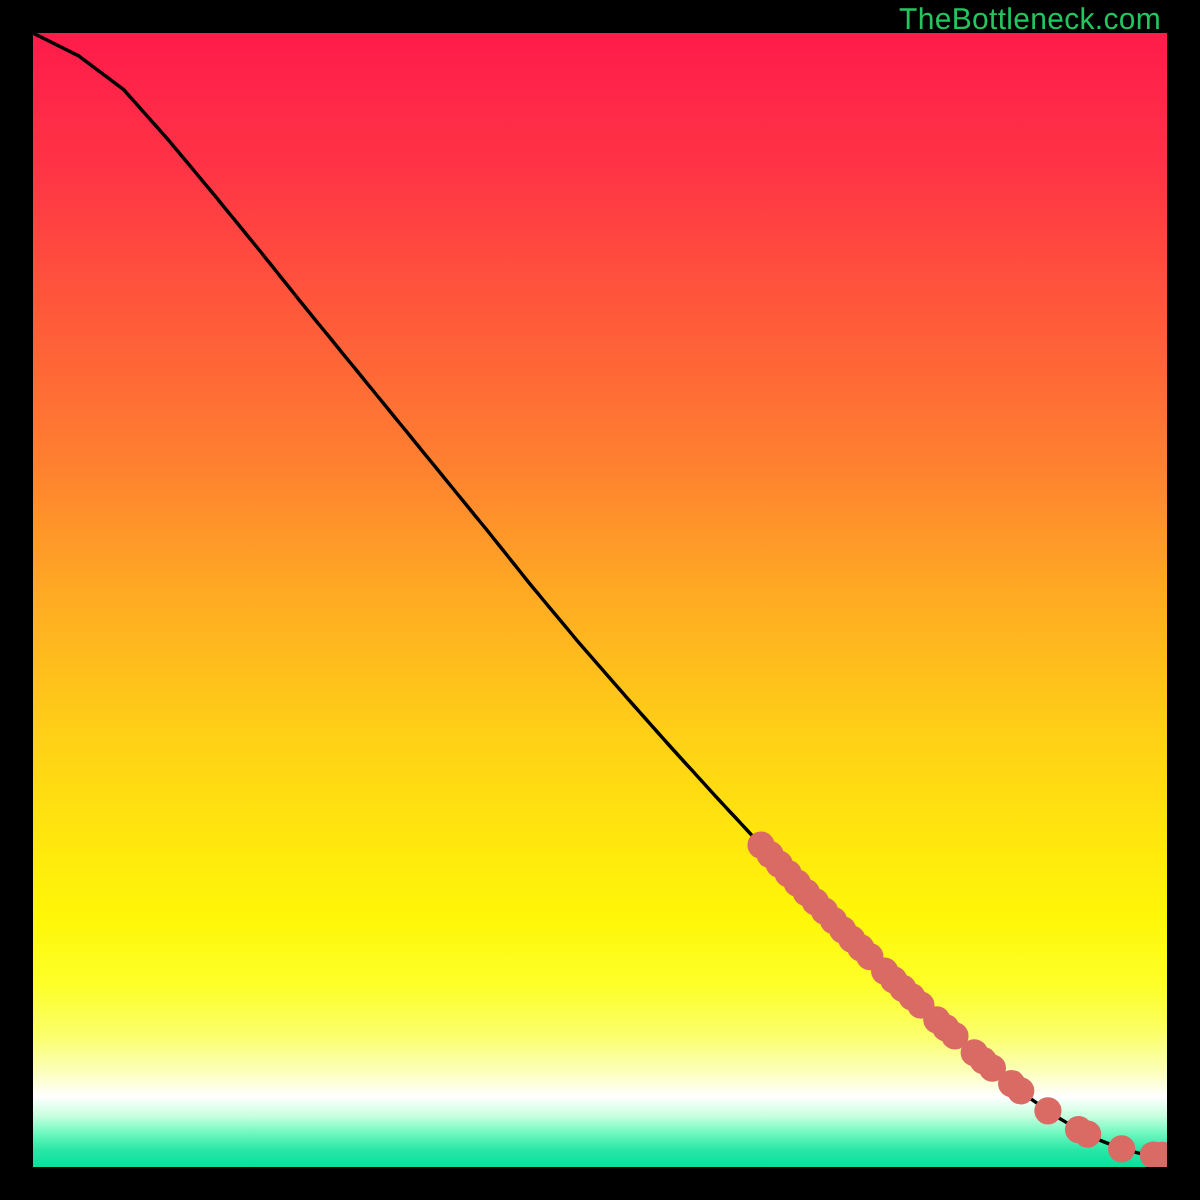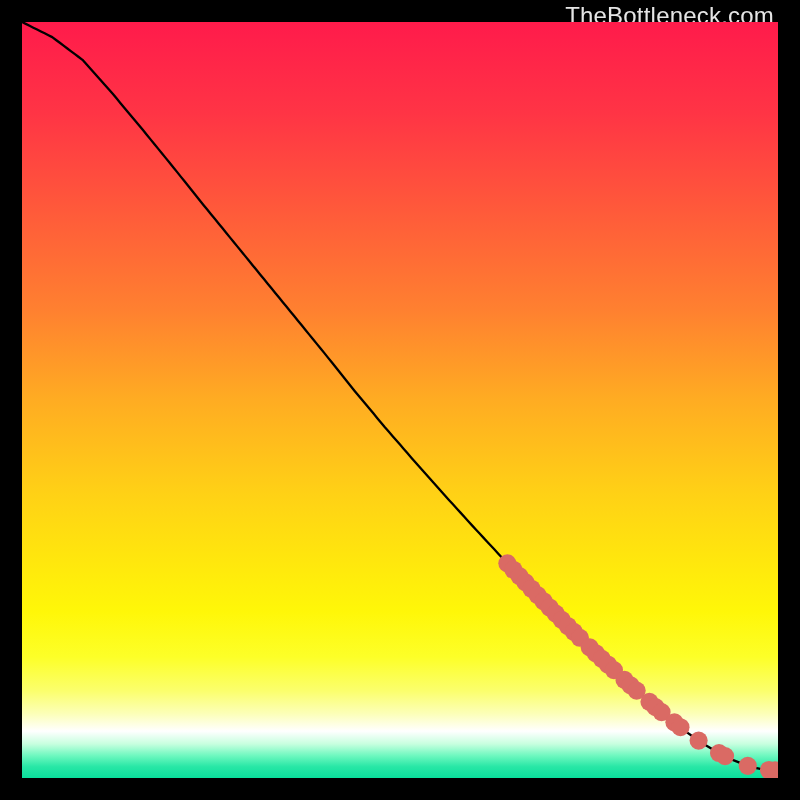--- a/index.html
+++ b/index.html
@@ -22,23 +22,23 @@
     top: 22px;
     width: 756px;
     height: 756px;
     overflow: hidden;
   }
   .watermark {
     position: absolute;
     top: 2px;
     right: 26px;
     font-family: Arial, Helvetica, sans-serif;
-    font-size: 24px;
+    font-size: 20px;
     font-weight: 500;
-    color: #e5e5e5;
+    color: #22c55e;
     letter-spacing: 0.2px;
     user-select: none;
   }
   svg.curve, svg.markers {
     position: absolute;
     left: 0;
     top: 0;
   }
 </style>
 </head>

